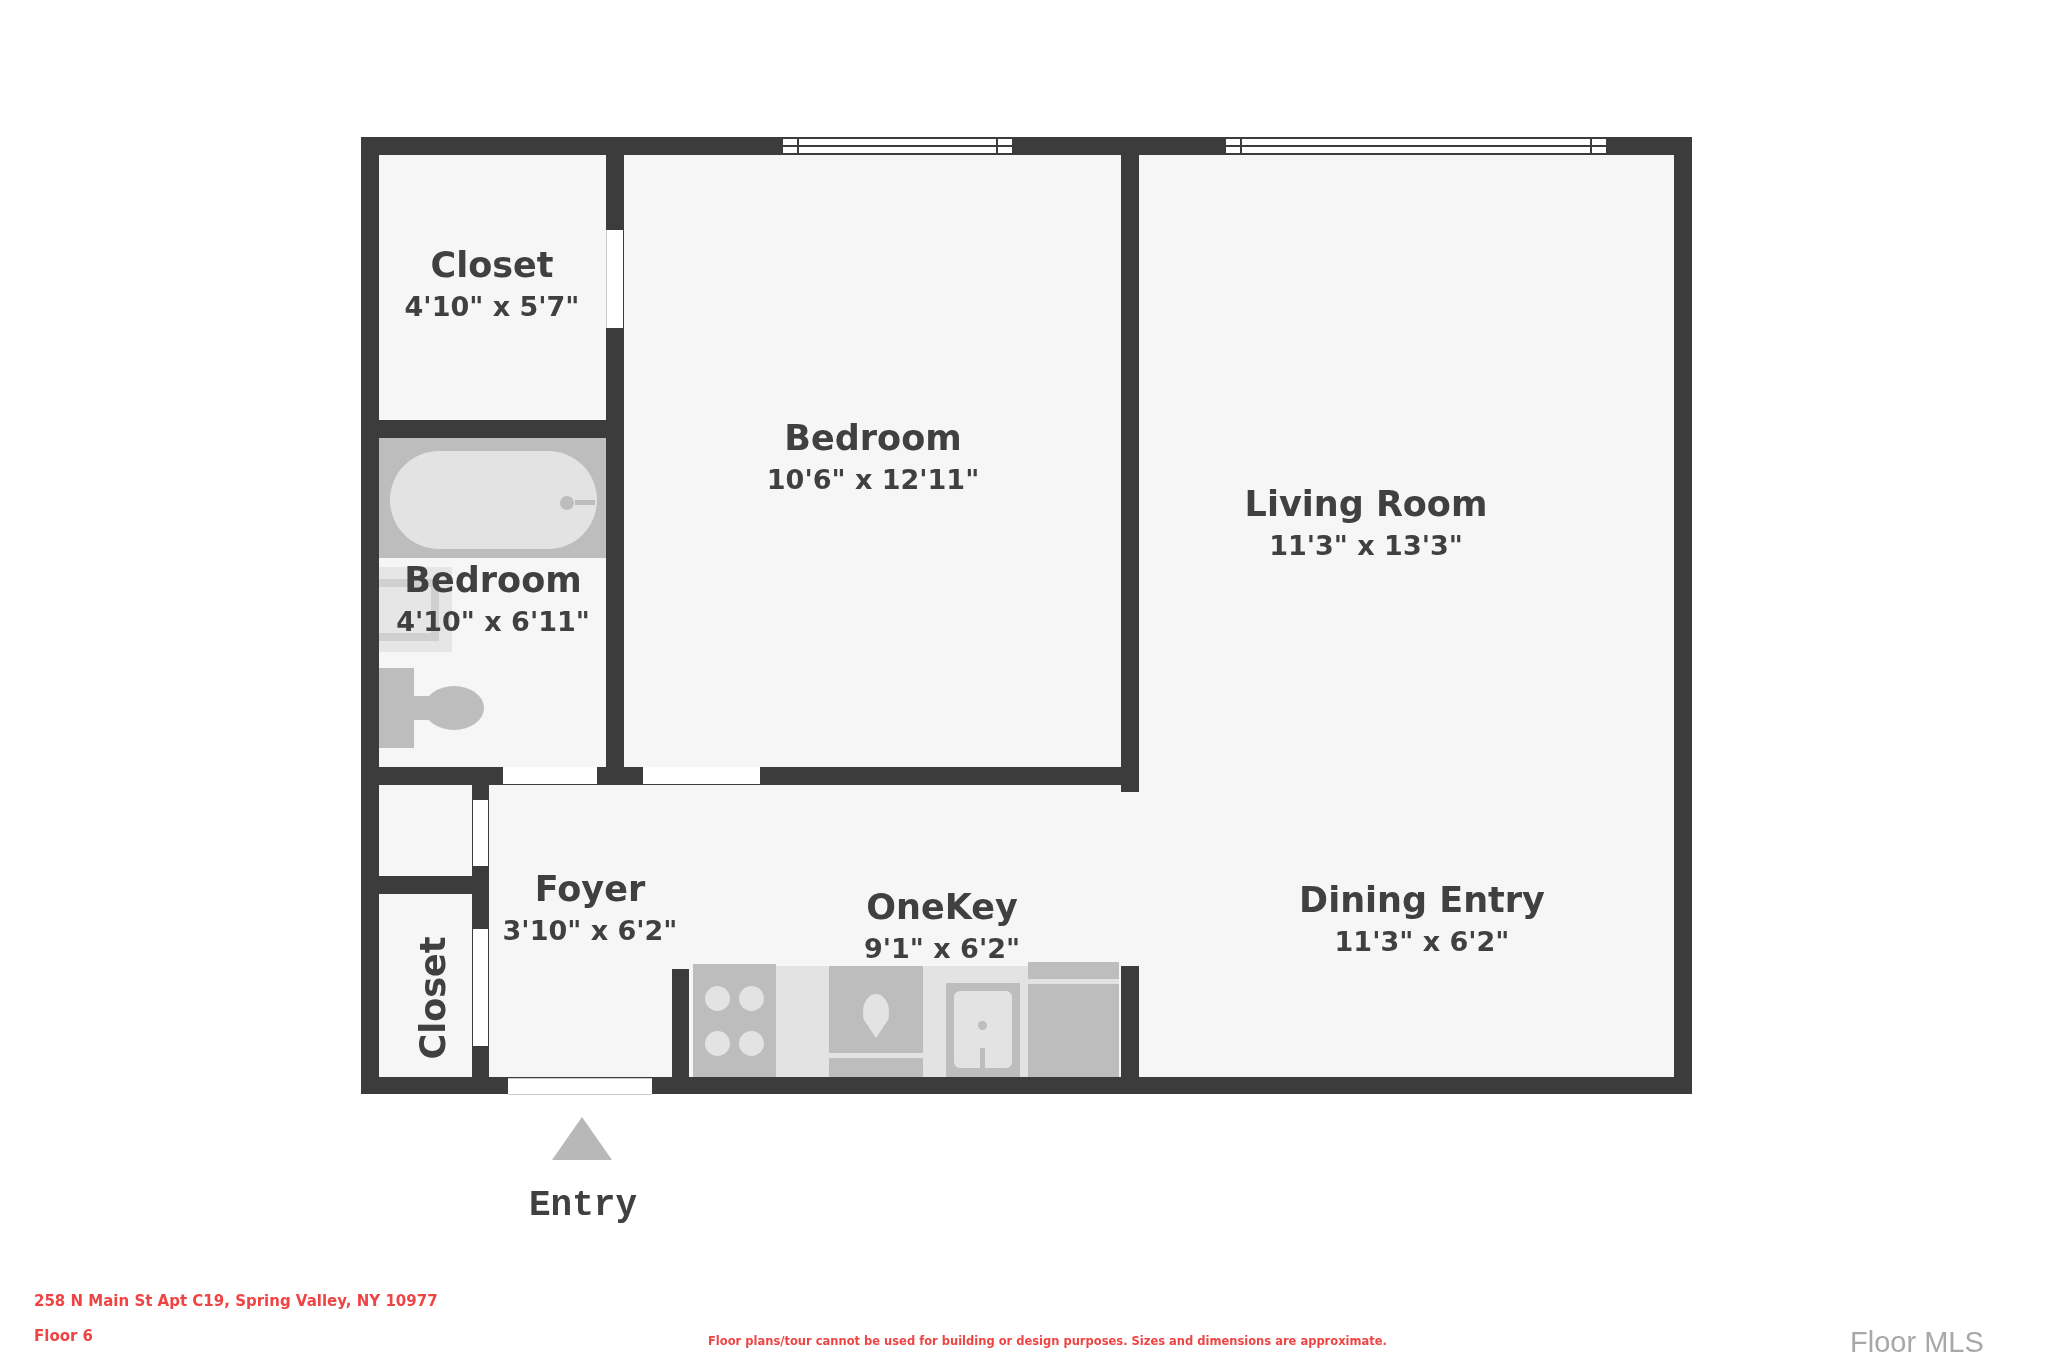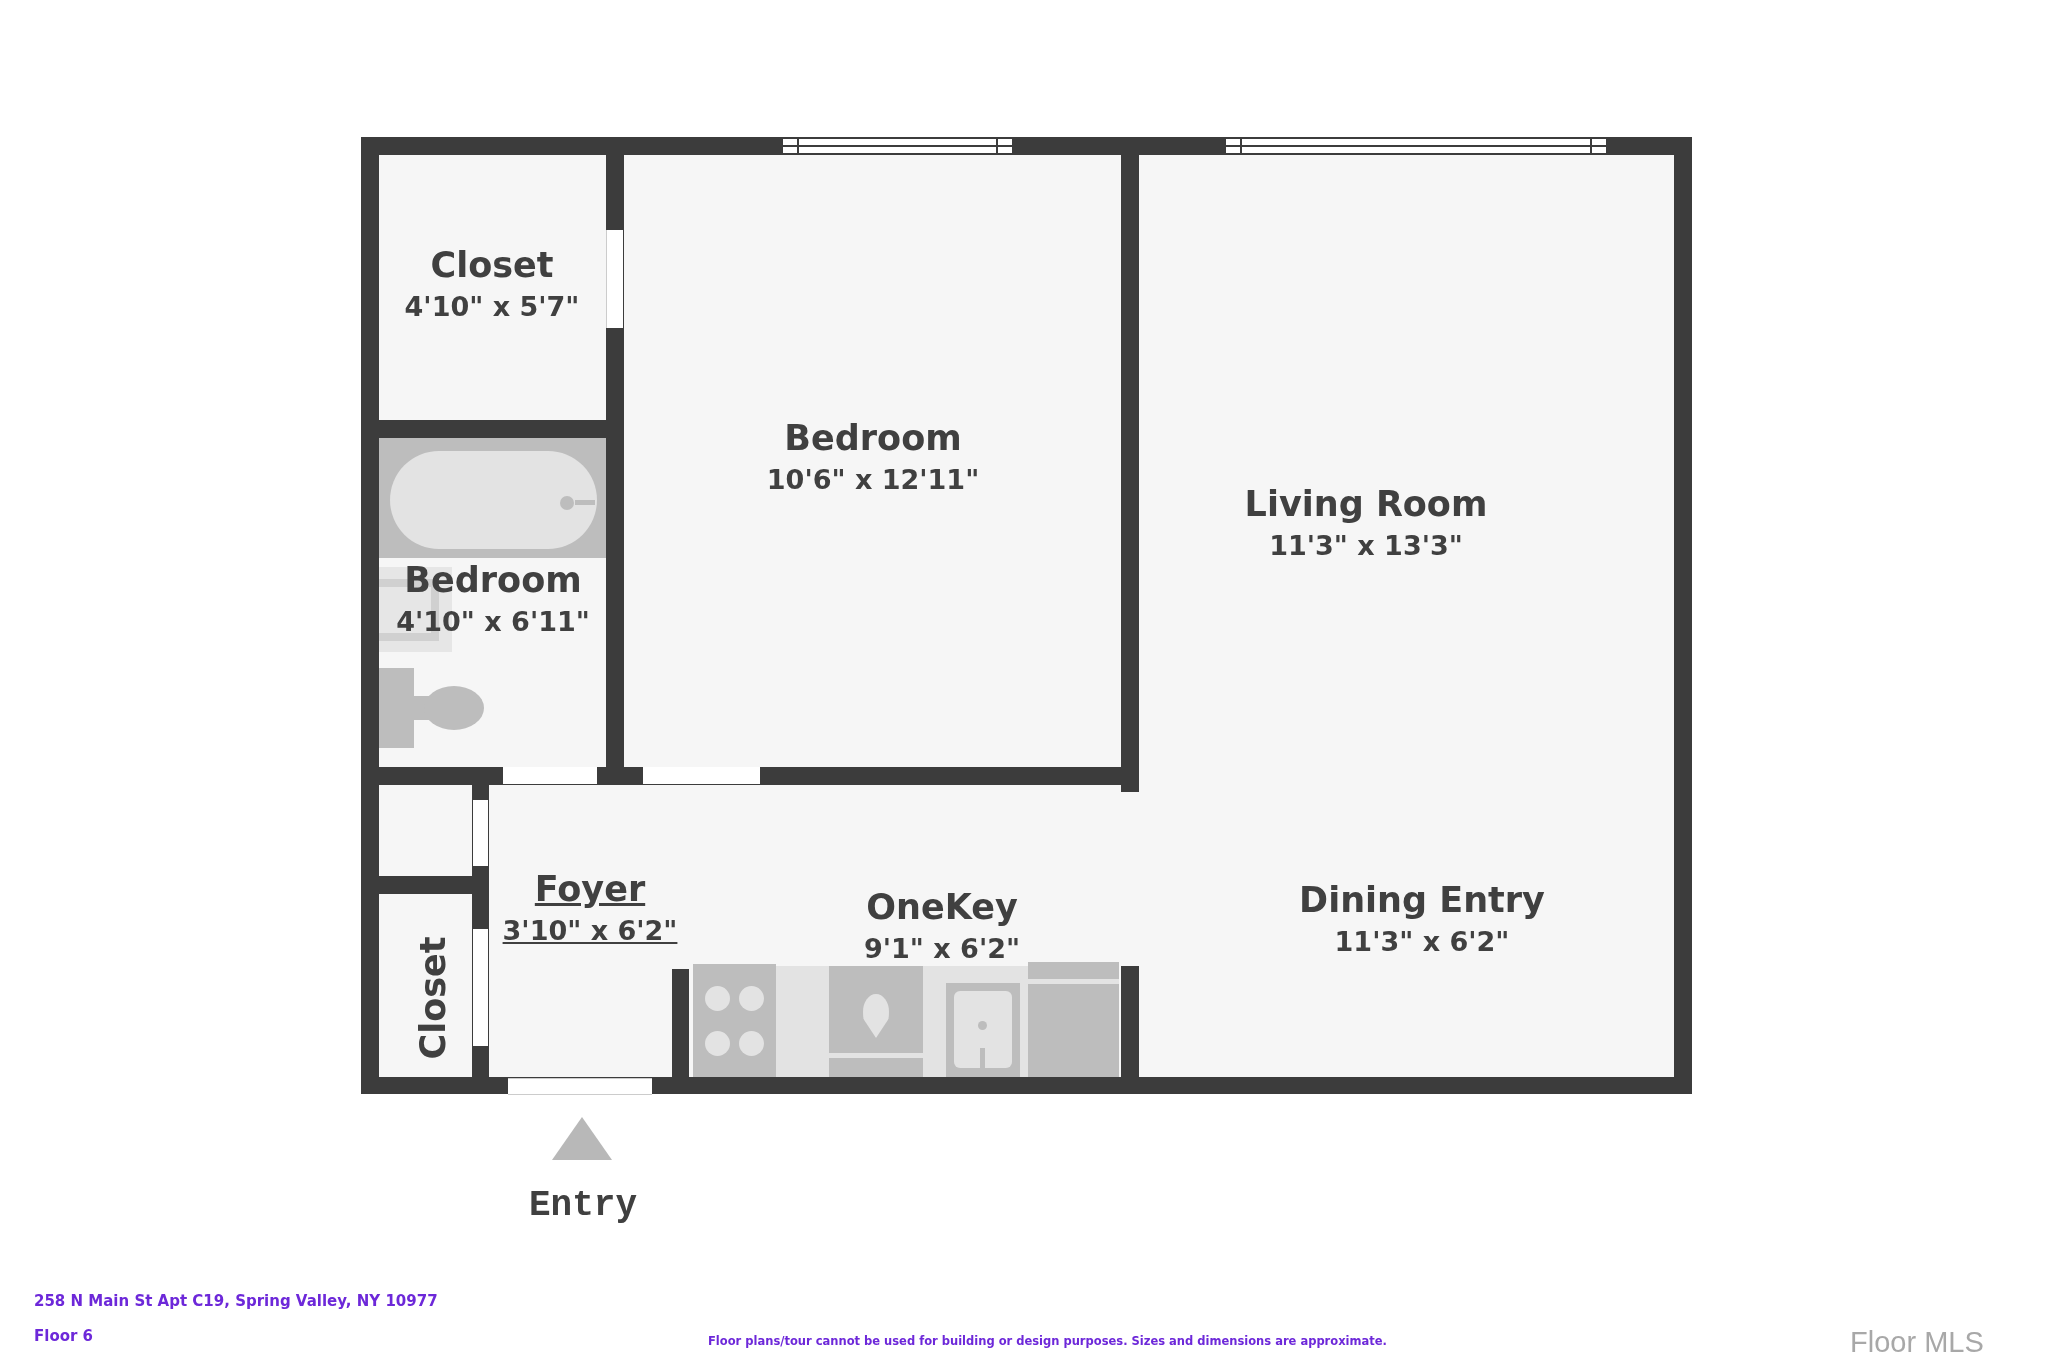--- a/index.html
+++ b/index.html
@@ -9,21 +9,21 @@
   .wall { background:#3c3c3c; }
   .door { background:#ffffff; }
   .fix { background:#bdbdbd; }
   .fixl { background:#e3e3e3; }
   .label { position:absolute; text-align:center; color:#404040; font-weight:bold; transform:translateX(-50%); white-space:nowrap; line-height:1; }
   .rname { font-size:35px; }
   .rdim { font-size:27px; margin-top:10px; }
   .window { position:absolute; background:#ffffff; border-top:2px solid #3c3c3c; border-bottom:2px solid #3c3c3c; box-sizing:border-box; }
   .window .pane { position:absolute; top:0; bottom:0; border-left:2px solid #3c3c3c; border-right:2px solid #3c3c3c; box-sizing:border-box; }
   .window .mid { position:absolute; left:0; right:0; top:50%; height:2px; background:#3c3c3c; margin-top:-1px; }
-  .footer { position:absolute; color:#6d28d9; font-weight:bold; }
+  .footer { position:absolute; color:#ef4444; font-weight:bold; }
 </style>
 </head>
 <body>
 
 <div>
 
   <div class="abs floor" style="left:361px;top:137px;width:1331px;height:957px;"></div>
 
   <div class="abs wall" style="left:361px;top:137px;width:1331px;height:18px;"></div>
   <div class="abs wall" style="left:361px;top:137px;width:18px;height:957px;"></div>
@@ -100,21 +100,21 @@
     <div class="rdim">10'6" x 12'11"</div>
   </div>
   <div class="label" style="left:1366px;top:487px;">
     <div class="rname">Living Room</div>
     <div class="rdim">11'3" x 13'3"</div>
   </div>
   <div class="label" style="left:493px;top:563px;">
     <div class="rname">Bedroom</div>
     <div class="rdim">4'10" x 6'11"</div>
   </div>
-  <div class="label" style="left:590px;top:872px;text-decoration:underline;">
+  <div class="label" style="left:590px;top:872px;">
     <div class="rname">Foyer</div>
     <div class="rdim">3'10" x 6'2"</div>
   </div>
   <div class="label" style="left:942px;top:890px;">
     <div class="rname">OneKey</div>
     <div class="rdim">9'1" x 6'2"</div>
   </div>
   <div class="label" style="left:1422px;top:883px;">
     <div class="rname">Dining Entry</div>
     <div class="rdim">11'3" x 6'2"</div>

